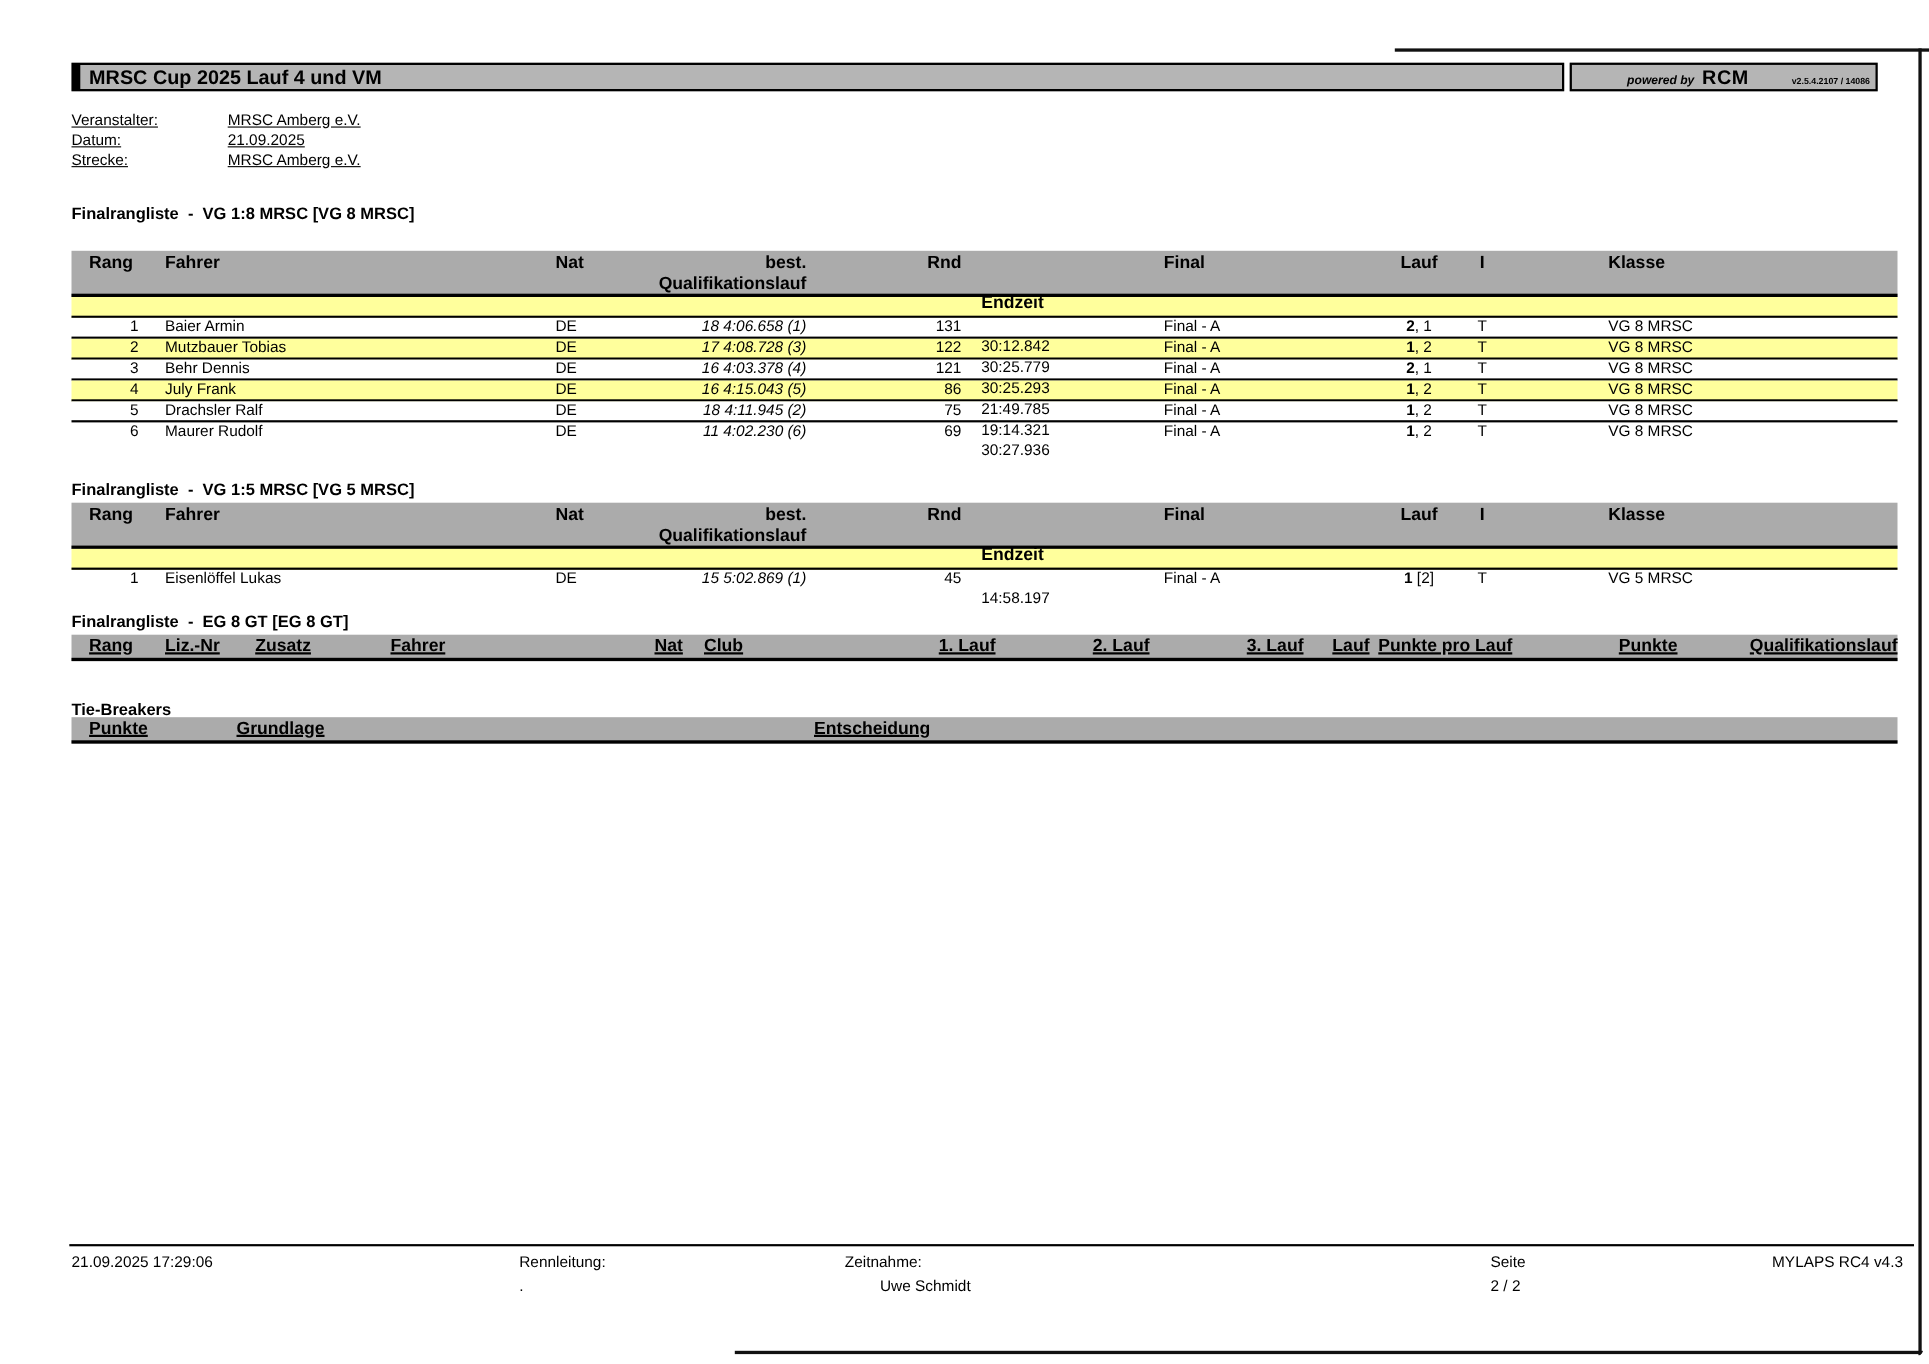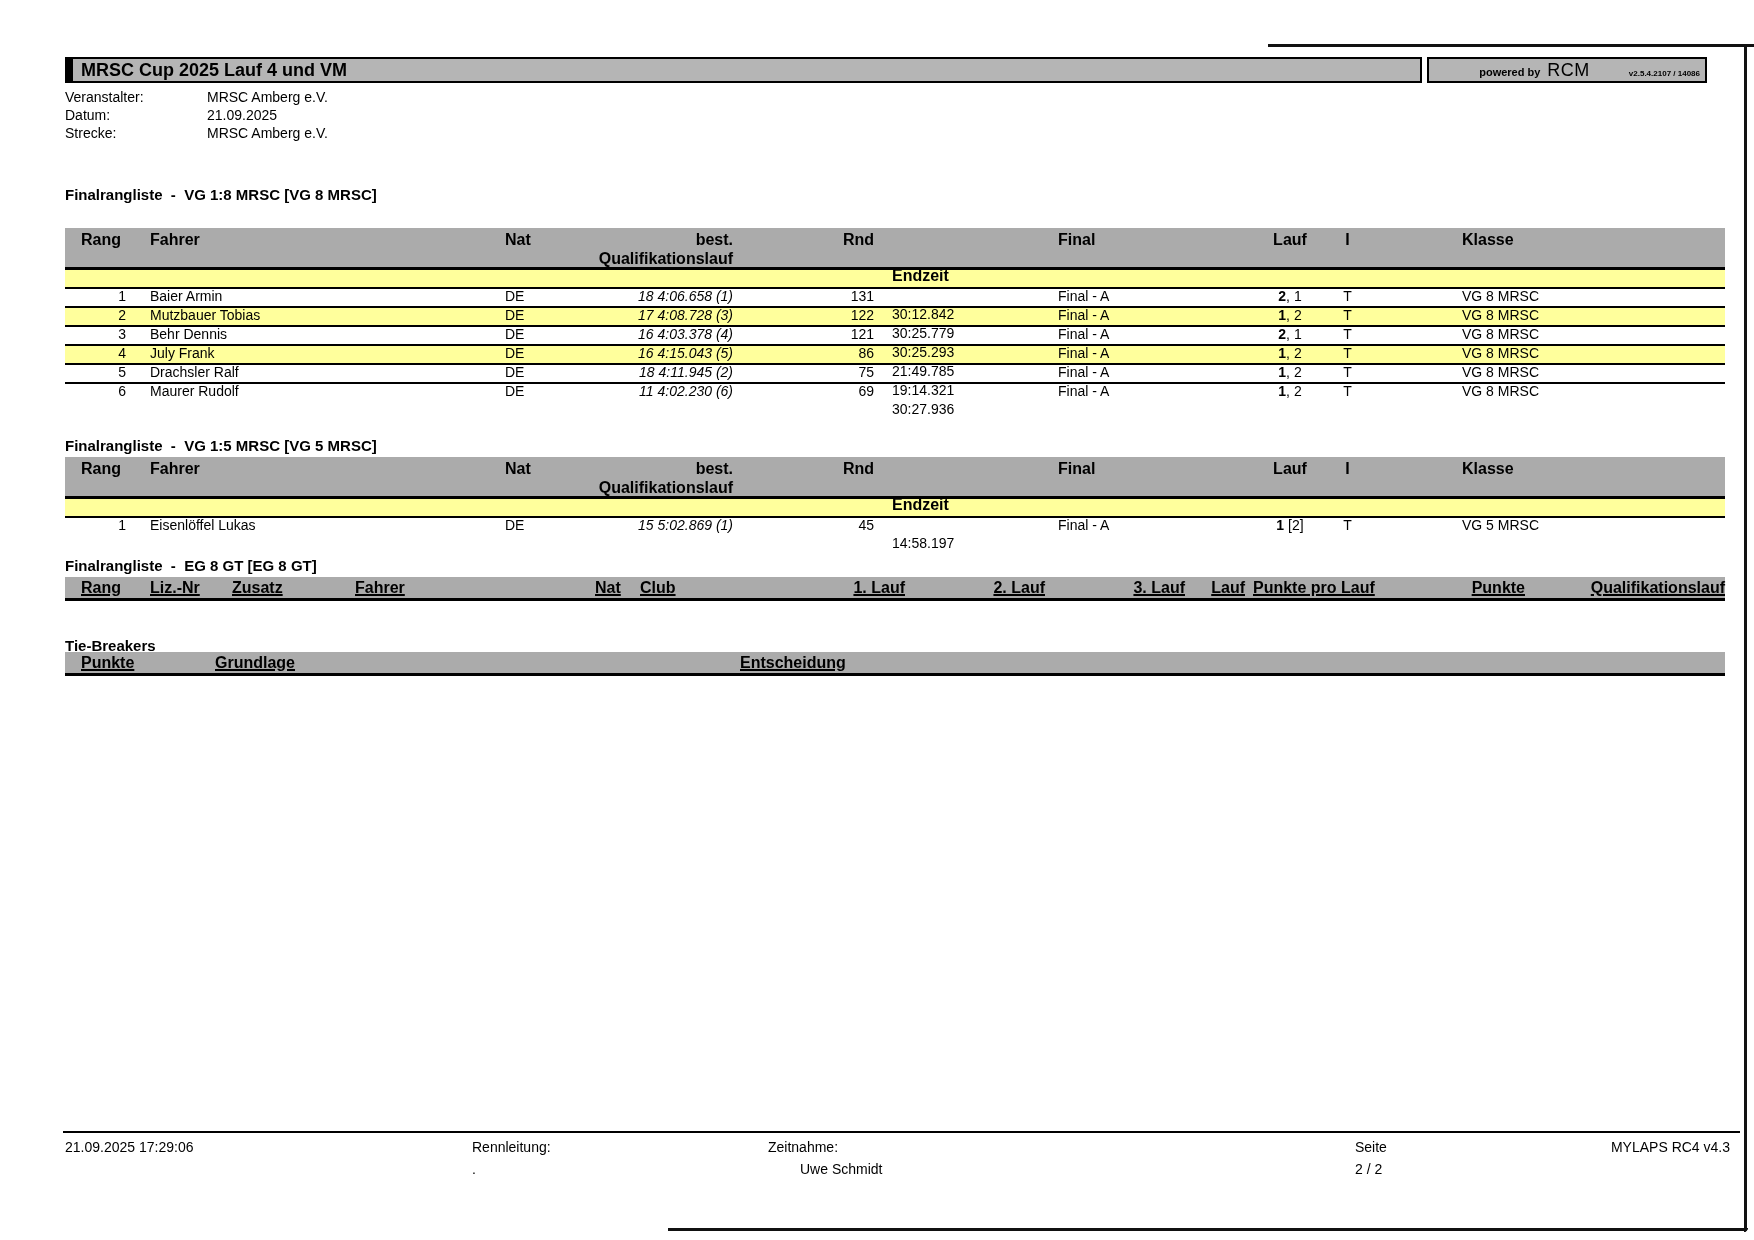--- a/index.html
+++ b/index.html
@@ -7,26 +7,26 @@
         font-family:"Liberation Sans",sans-serif;color:#000;border-radius:28px;}
   .pre{white-space:pre;}
 
   
   .title-bar{position:absolute;left:65px;top:57px;width:1357px;height:26px;box-sizing:border-box;
              background:#b5b5b5;border:2px solid #000;border-left-width:8px;
              display:flex;align-items:center;padding-left:8px;font-weight:bold;font-size:18px;}
   .powered-bar{position:absolute;left:1427px;top:57px;width:280px;height:26px;box-sizing:border-box;
              background:#b5b5b5;border:2px solid #000;display:flex;align-items:baseline;
              justify-content:flex-end;gap:7px;padding:1px 5px 0 0;}
-  .pb-prefix{font-weight:bold;font-size:11px;}
-  .pb-brand{font-weight:normal;font-size:18px;letter-spacing:.5px;}
+  .pb-prefix{font-weight:bold;font-size:11px;font-style:italic;}
+  .pb-brand{font-weight:bold;font-size:18px;letter-spacing:.5px;}
   .pb-version{font-weight:bold;font-size:8px;margin-left:32px;}
 
   
-  .info-block{position:absolute;left:65px;top:88px;font-size:14px;line-height:18px;}
+  .info-block{position:absolute;left:65px;top:100px;font-size:14px;line-height:18px;text-decoration:underline;}
   .info-row{display:flex;}
   .info-label{width:142px;}
 
   
   .logo{position:absolute;left:1383px;top:94px;width:330px;height:68px;}
 
   
   .sec-title{position:absolute;left:65px;font-weight:bold;font-size:15px;white-space:pre;}
 
   

